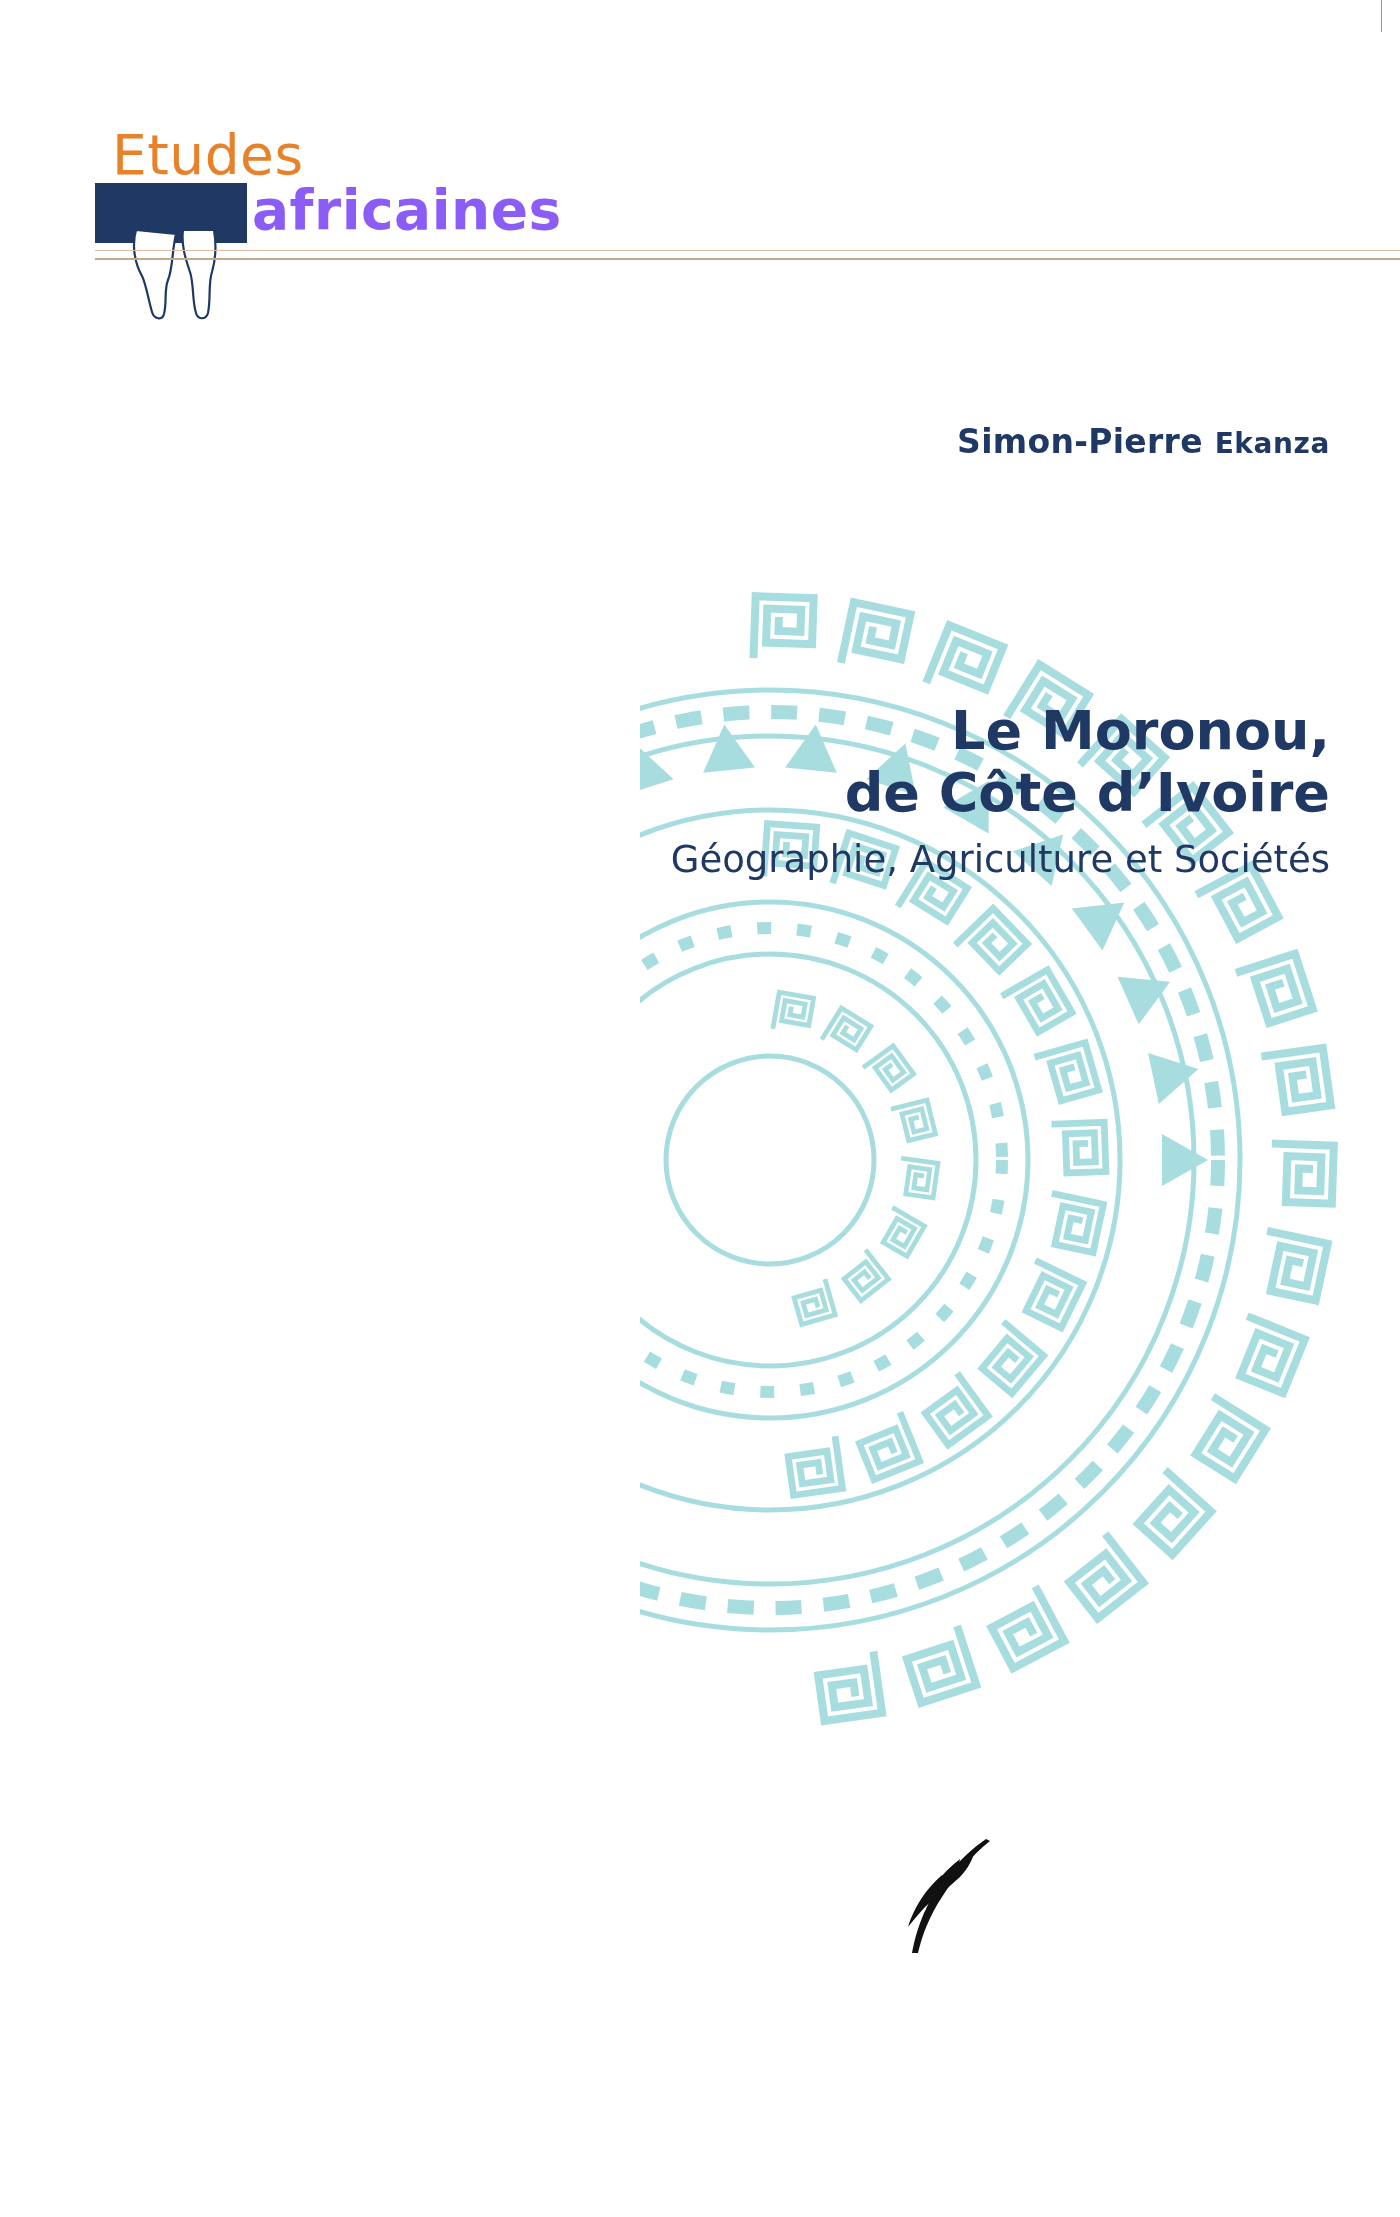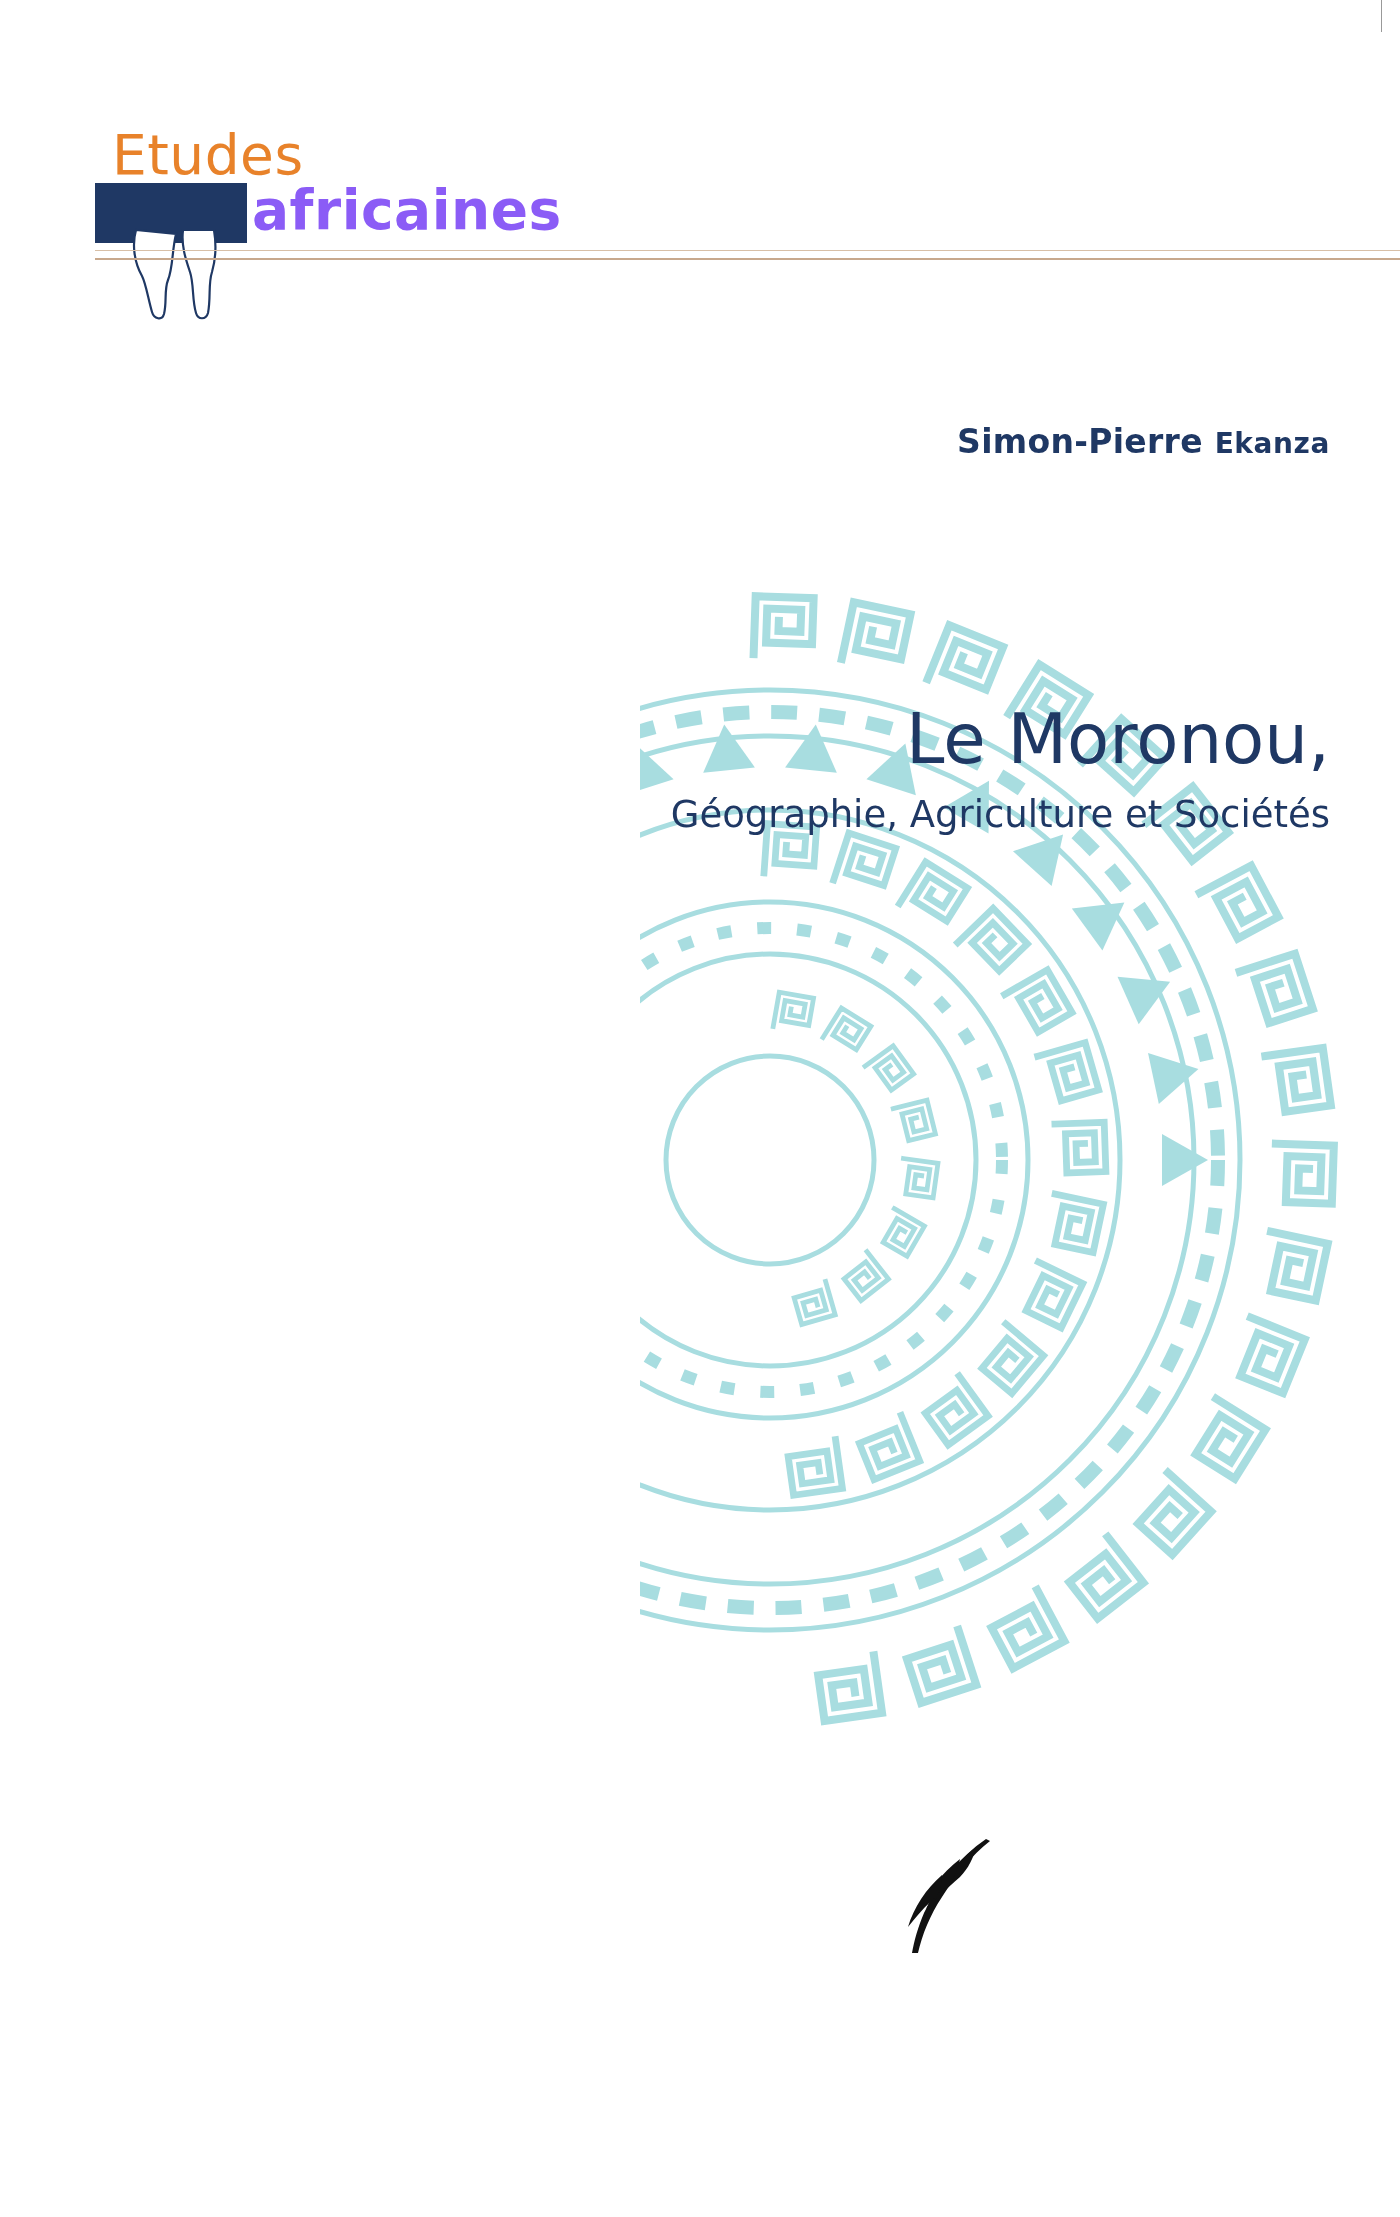--- a/index.html
+++ b/index.html
@@ -116,23 +116,23 @@
   
   .title-block {
     position: absolute;
     left: 0;
     top: 700px;
     width: 1330px;
     text-align: right;
     color: #1f3864;
   }
   .title-line {
-    font-size: 69px;
+    font-size: 54px;
     line-height: 1.15;
-    font-weight: 400;
+    font-weight: 700;
     white-space: nowrap;
     padding-left: 28px;
   }
   .subtitle {
     margin-top: 14px;
     font-size: 37px;
     font-weight: 400;
     color: #1f3864;
   }
 
@@ -404,20 +404,21 @@
     </g>
   </svg>
 </div>
 
 <div class="author">
   <span>Simon-Pierre </span><span class="smallcaps">Ekanza</span>
 </div>
 
 <div class="title-block">
   <div class="title-line">Le Moronou,</div>
+  <div class="title-line">de Côte d’Ivoire</div>
   <div class="subtitle">Géographie, Agriculture et Sociétés</div>
 </div>
 
 <div class="publisher">
   <svg class="publisher-quill" viewBox="0 0 130 120">
     <path d="M122 4 C96 22, 74 48, 60 78 C54 92, 50 106, 48 118 L54 118 C58 100, 66 80, 78 62 C92 40, 108 20, 126 6 Z" fill="#111"></path>
     <path d="M112 12 C92 28, 74 50, 62 74 C70 66, 82 54, 96 42 C104 34, 110 22, 112 12 Z" fill="#111"></path>
     <path d="M96 24 C78 38, 62 58, 52 80 C60 72, 72 60, 84 50 C90 44, 94 34, 96 24 Z" fill="#111"></path>
     <path d="M78 40 C62 54, 50 72, 44 92 C52 82, 62 70, 72 62 C76 56, 78 48, 78 40 Z" fill="#111"></path>
   </svg>

